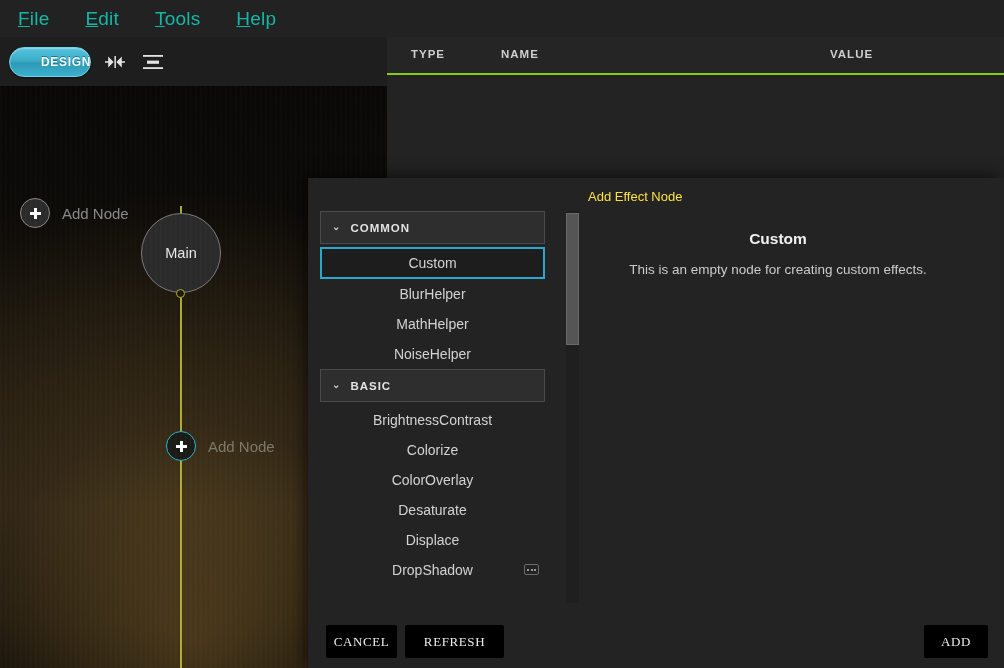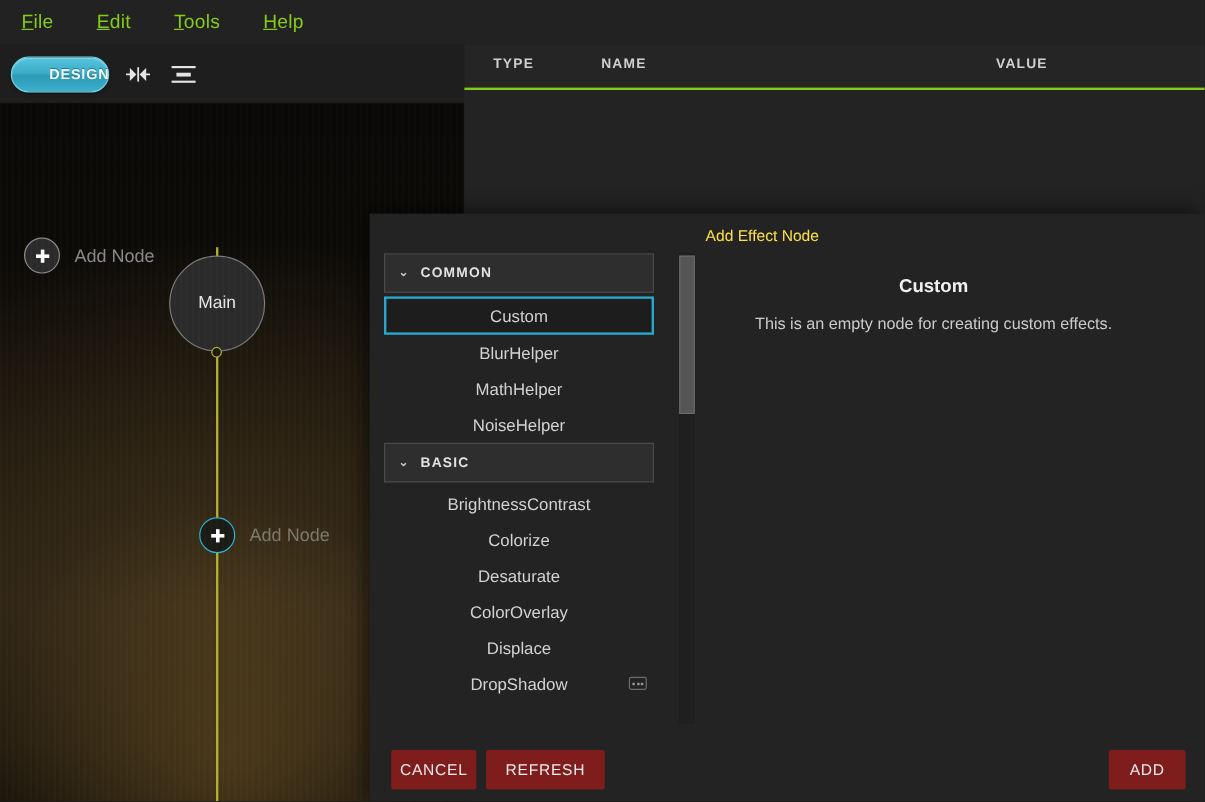--- a/index.html
+++ b/index.html
@@ -12,21 +12,21 @@
   #app { position: relative; width: 1004px; height: 668px; background: #1e1e1e; }
 
   
   .menubar {
     position: absolute; left: 0; top: 0; width: 1004px; height: 37px;
     background: #222222;
     display: flex; align-items: center;
   }
   .menu-item {
     padding: 0 18px; height: 37px; line-height: 37px;
-    font-size: 16px; color: #84cc16; cursor: default;
+    font-size: 19px; color: #14b8a6; cursor: default;
     letter-spacing: .2px;
   }
   .menu-item .mn { text-decoration: underline; }
 
   
   .toolbar {
     position: absolute; left: 0; top: 37px; width: 387px; height: 49px;
     background: #1e1e1e; display: flex; align-items: center;
   }
   .design-btn {
@@ -186,22 +186,22 @@
     width: 13px; height: 392px; background: #1f1f1f;
   }
   .scrollthumb {
     position: absolute; left: 0; top: 2px; width: 13px; height: 132px;
     background: #555555; border: 1px solid #6a6a6a; cursor: pointer;
   }
 
   
   .btn {
     position: absolute; height: 33px;
-    background: #7f1d1d; border: none; border-radius: 2px;
-    color: #ececec; font-size: 13px; font-family: Liberation Sans, sans-serif;
+    background: #000000; border: none; border-radius: 2px;
+    color: #ececec; font-size: 13px; font-family: Liberation Serif, serif;
     letter-spacing: .6px; cursor: pointer;
   }
   #btn-cancel { left: 18px; top: 447px; width: 71px; }
   #btn-refresh { left: 97px; top: 447px; width: 99px; }
   #btn-add { left: 616px; top: 447px; width: 64px; }
 </style>
 </head>
 <body>
 
 <div id="app">
@@ -292,24 +292,24 @@
             <span class="chev">⌄</span>
             <span>BASIC</span>
           </div>
           <div class="list-item">
             <span>BrightnessContrast</span>
           </div>
           <div class="list-item">
             <span>Colorize</span>
           </div>
           <div class="list-item">
+            <span>ColorOverlay</span>
+          </div>
+          <div class="list-item">
             <span>Desaturate</span>
-          </div>
-          <div class="list-item">
-            <span>ColorOverlay</span>
           </div>
           <div class="list-item">
             <span>Displace</span>
           </div>
           <div class="list-item">
             <span>DropShadow</span>
             <span class="item-more">
               <i></i>
               <i></i>
               <i></i>

